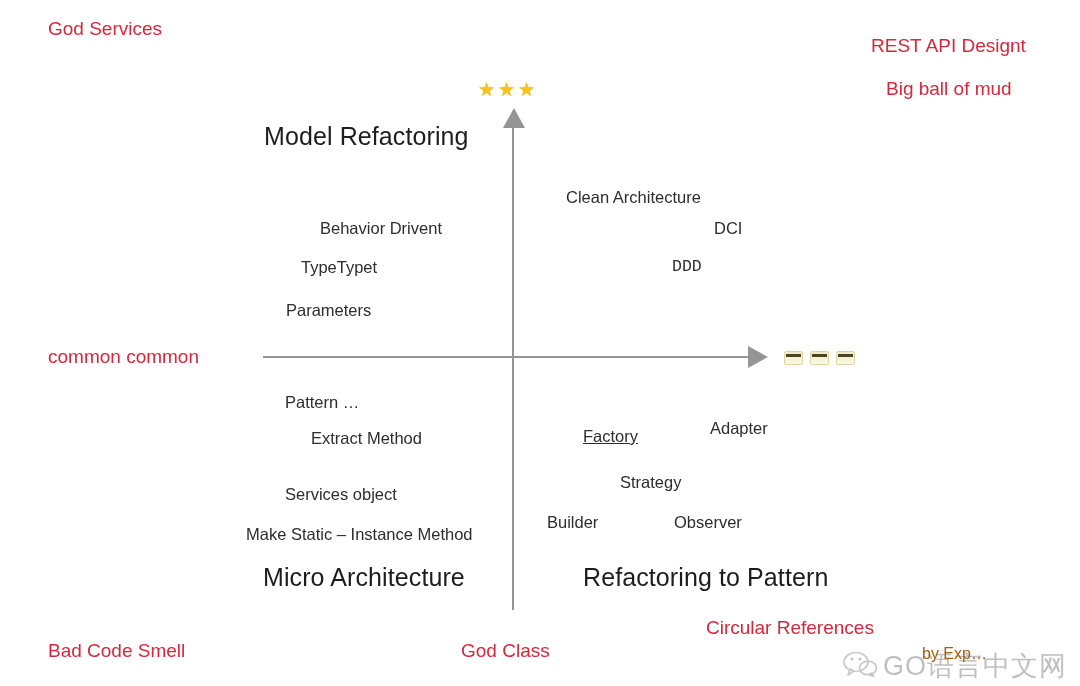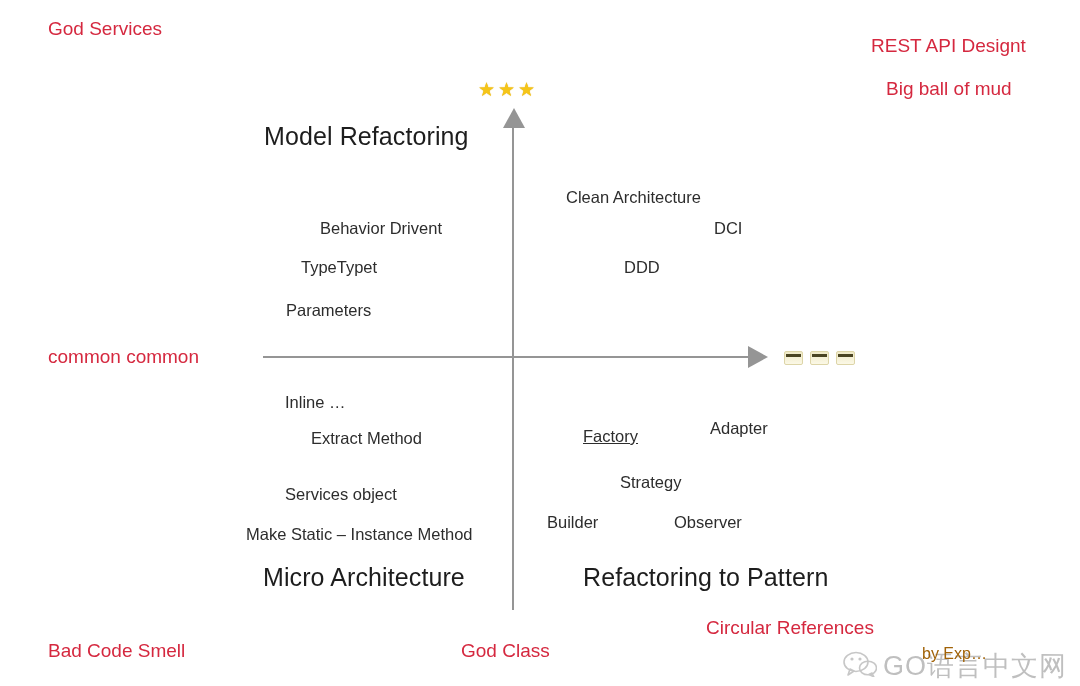--- a/index.html
+++ b/index.html
@@ -196,23 +196,23 @@
 
   <div class="lbl item" style="left:301px; top:259px;">TypeTypet</div>
 
   <div class="lbl item" style="left:286px; top:302px;">Parameters</div>
 
 
   <div class="lbl item" style="left:566px; top:189px;">Clean Architecture</div>
 
   <div class="lbl item" style="left:714px; top:220px;">DCI</div>
 
-  <div class="lbl item" style="left:624px; top:259px;">DDD</div>
-
-  <div class="lbl item" style="left:285px; top:394px;">Inline …</div>
+  <div class="lbl item" style="left:672px; top:259px;font-family:Liberation Mono, monospace;">DDD</div>
+
+  <div class="lbl item" style="left:285px; top:394px;">Pattern …</div>
 
   <div class="lbl item" style="left:311px; top:430px;">Extract Method</div>
 
   <div class="lbl item" style="left:285px; top:486px;">Services object</div>
 
   <div class="lbl item" style="left:238px; top:526px;margin-left:8px;">Make Static – Instance Method</div>
 
   <div class="lbl quad-title" style="left:263px; top:565px;">Micro Architecture</div>
 
   <div class="lbl item" style="left:583px; top:428px;text-decoration:underline;">Factory</div>

